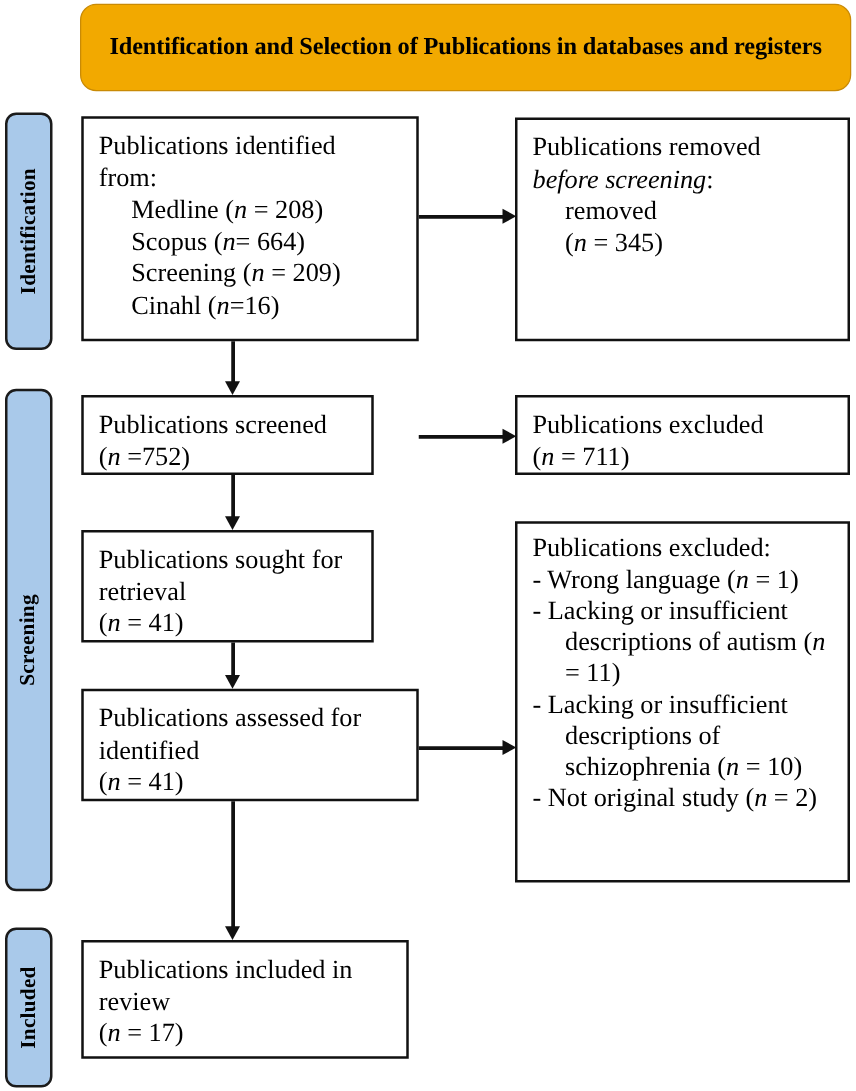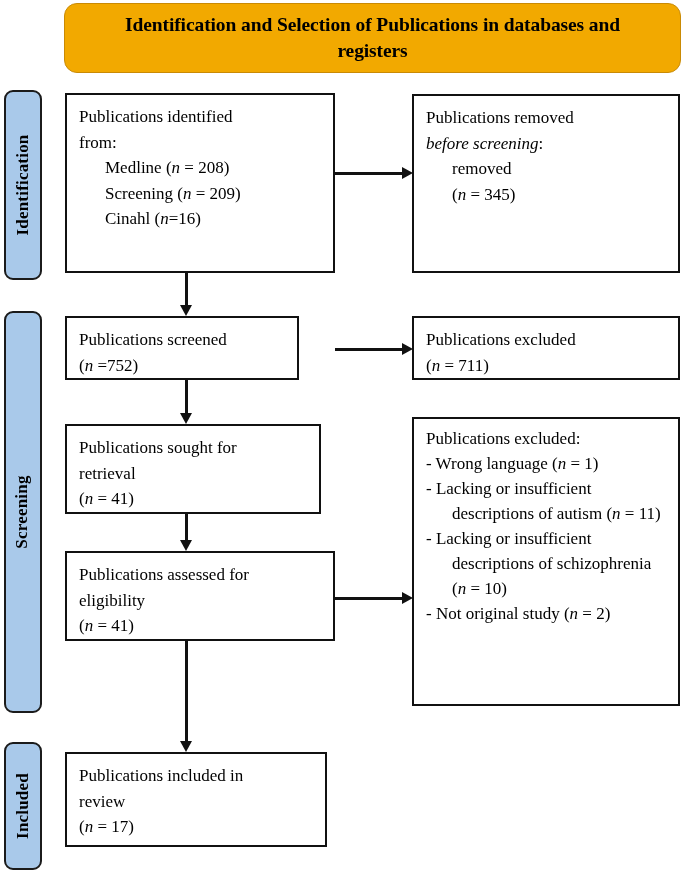--- a/index.html
+++ b/index.html
@@ -29,21 +29,21 @@
     width: 617px;
     height: 70px;
     background: #F2A900;
     border: 1.5px solid #C98A05;
     border-radius: 13px;
     box-sizing: border-box;
     display: flex;
     align-items: center;
     justify-content: center;
     text-align: center;
-    padding: 0 24px;
+    padding: 0 11px;
   }
   .header-banner .title {
     font-weight: bold;
     font-size: 19.5px;
     line-height: 26px;
     letter-spacing: -0.1px;
   }
 
   
   .phase-bar {
@@ -73,35 +73,35 @@
   
   .phase-screening .phase-label { left: 46%; }
 
   
   .flow-box {
     position: absolute;
     background: #ffffff;
     border: 2px solid #111111;
     box-sizing: border-box;
     padding: 9px 10px 6px 12px;
-    font-size: 17px;
+    font-size: 21px;
     line-height: 25.5px;
   }
   .flow-box .line { white-space: normal; }
   .flow-box .indent { padding-left: 26px; }
   .flow-box .hang {
     padding-left: 26px;
     text-indent: -26px;
   }
   .flow-box i { font-style: italic; }
 
   
   .box-identified { left: 65px;  top: 93px;  width: 270px; height: 180px; }
   .box-screened   { left: 65px;  top: 316px; width: 234px; height: 64px;  }
-  .box-sought     { left: 65px;  top: 424px; width: 256px; height: 90px;  }
+  .box-sought     { left: 65px;  top: 424px; width: 234px; height: 90px;  }
   .box-assessed   { left: 65px;  top: 551px; width: 270px; height: 90px;  }
   .box-included   { left: 65px;  top: 752px; width: 262px; height: 95px;  }
 
   
   .box-removed      { left: 412px; top: 94px;  width: 268px; height: 179px; }
   .box-excluded1    { left: 412px; top: 316px; width: 268px; height: 64px;  }
   .box-excluded2    { left: 412px; top: 417px; width: 268px; height: 289px; padding-top: 7px; }
   .box-excluded2 .line { line-height: 25px; }
 
   
@@ -161,20 +161,24 @@
   </div>
 
   <div class="flow-box box-identified">
     <div class="line">Publications identified</div>
     <div class="line">from:</div>
     <div class="line indent">
       <span>Medline</span>
       <i style="font-style: normal;">(<i>n</i> = 208)</i>
     </div>
     <div class="line indent">
+      <span>Scopus</span>
+      <i style="font-style: normal;">(<i>n</i>= 664)</i>
+    </div>
+    <div class="line indent">
       <span>Screening</span>
       <i style="font-style: normal;">(<i>n</i> = 209)</i>
     </div>
     <div class="line indent">
       <span>Cinahl</span>
       <i style="font-style: normal;">(<i>n</i>=16)</i>
     </div>
   </div>
 
   <div class="flow-box box-removed">
@@ -213,21 +217,21 @@
   <div class="flow-box box-excluded2">
     <div class="line">Publications excluded:</div>
     <div class="line hang">- Wrong language (<i>n</i> = 1)</div>
     <div class="line hang">- Lacking or insufficient descriptions of autism (<i>n</i> = 11)</div>
     <div class="line hang">- Lacking or insufficient descriptions of schizophrenia (<i>n</i> = 10)</div>
     <div class="line hang">- Not original study (<i>n</i> = 2)</div>
   </div>
 
   <div class="flow-box box-assessed">
     <div class="line">Publications assessed for</div>
-    <div class="line">eligibility</div>
+    <div class="line">identified</div>
     <div class="line">
       <i style="font-style: normal;">(<i>n</i> = 41)</i>
     </div>
   </div>
 
   <div class="flow-box box-included">
     <div class="line">Publications included in</div>
     <div class="line">review</div>
     <div class="line">
       <i style="font-style: normal;">(<i>n</i> = 17)</i>

